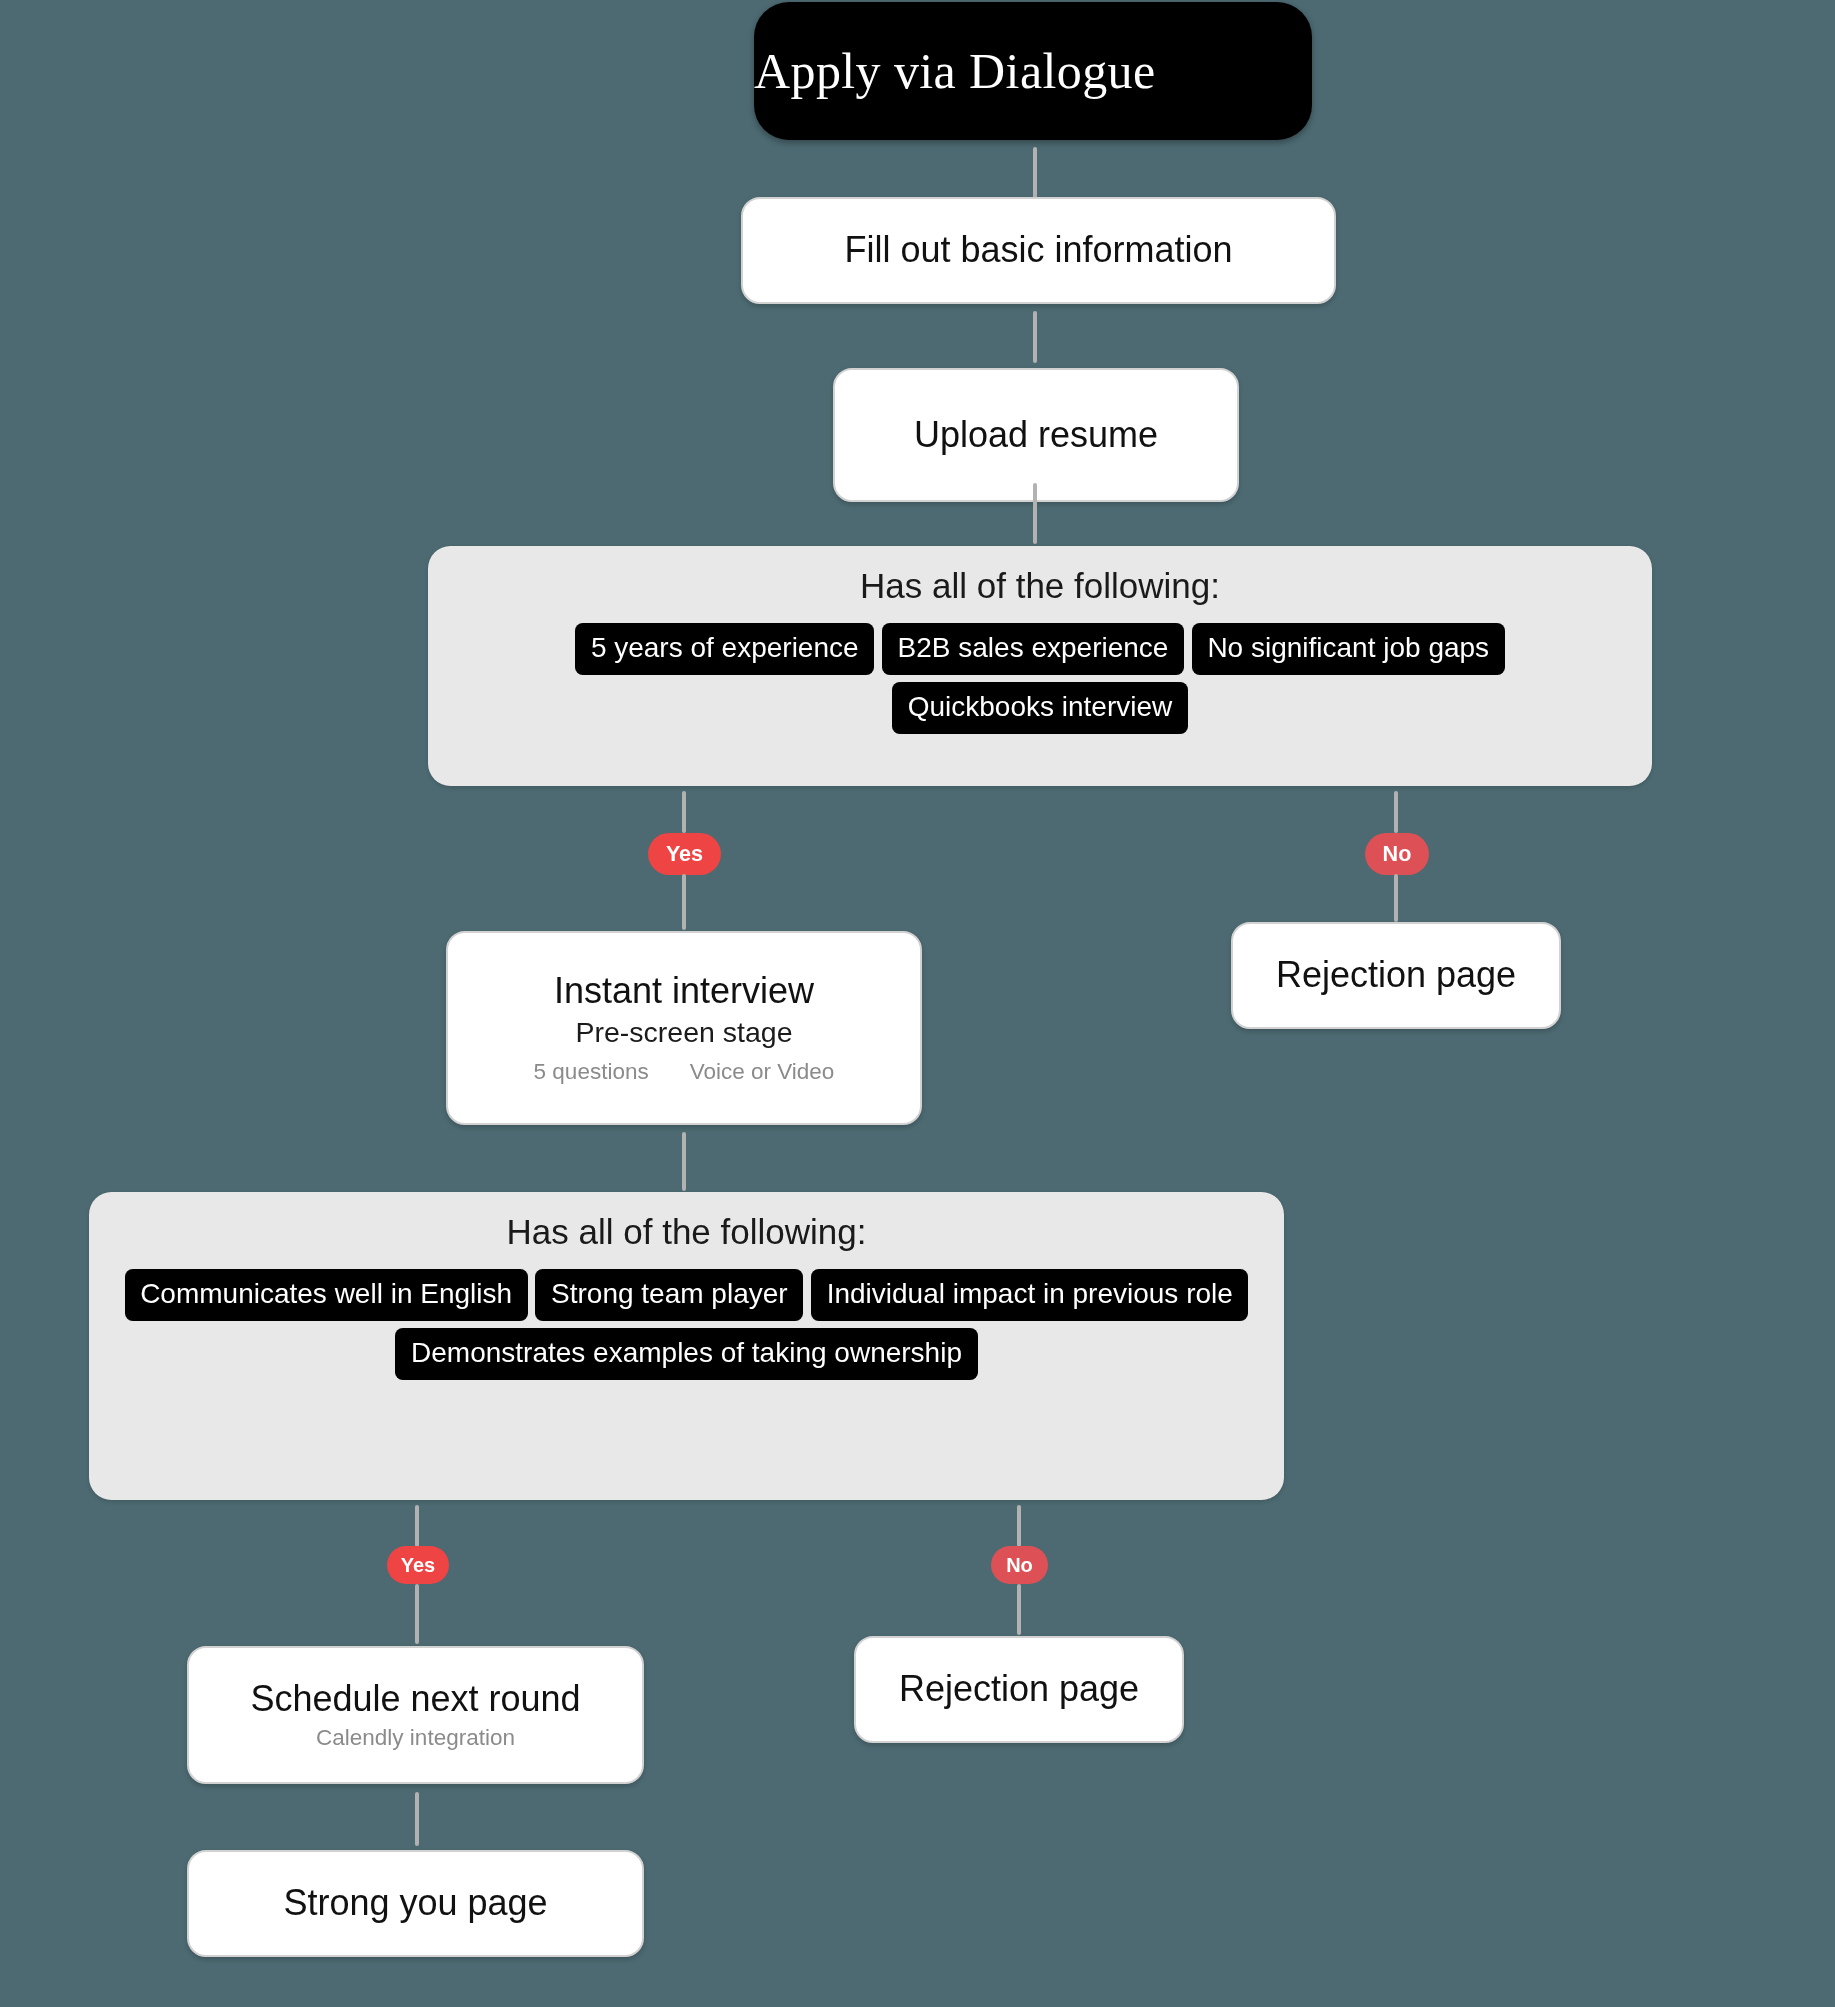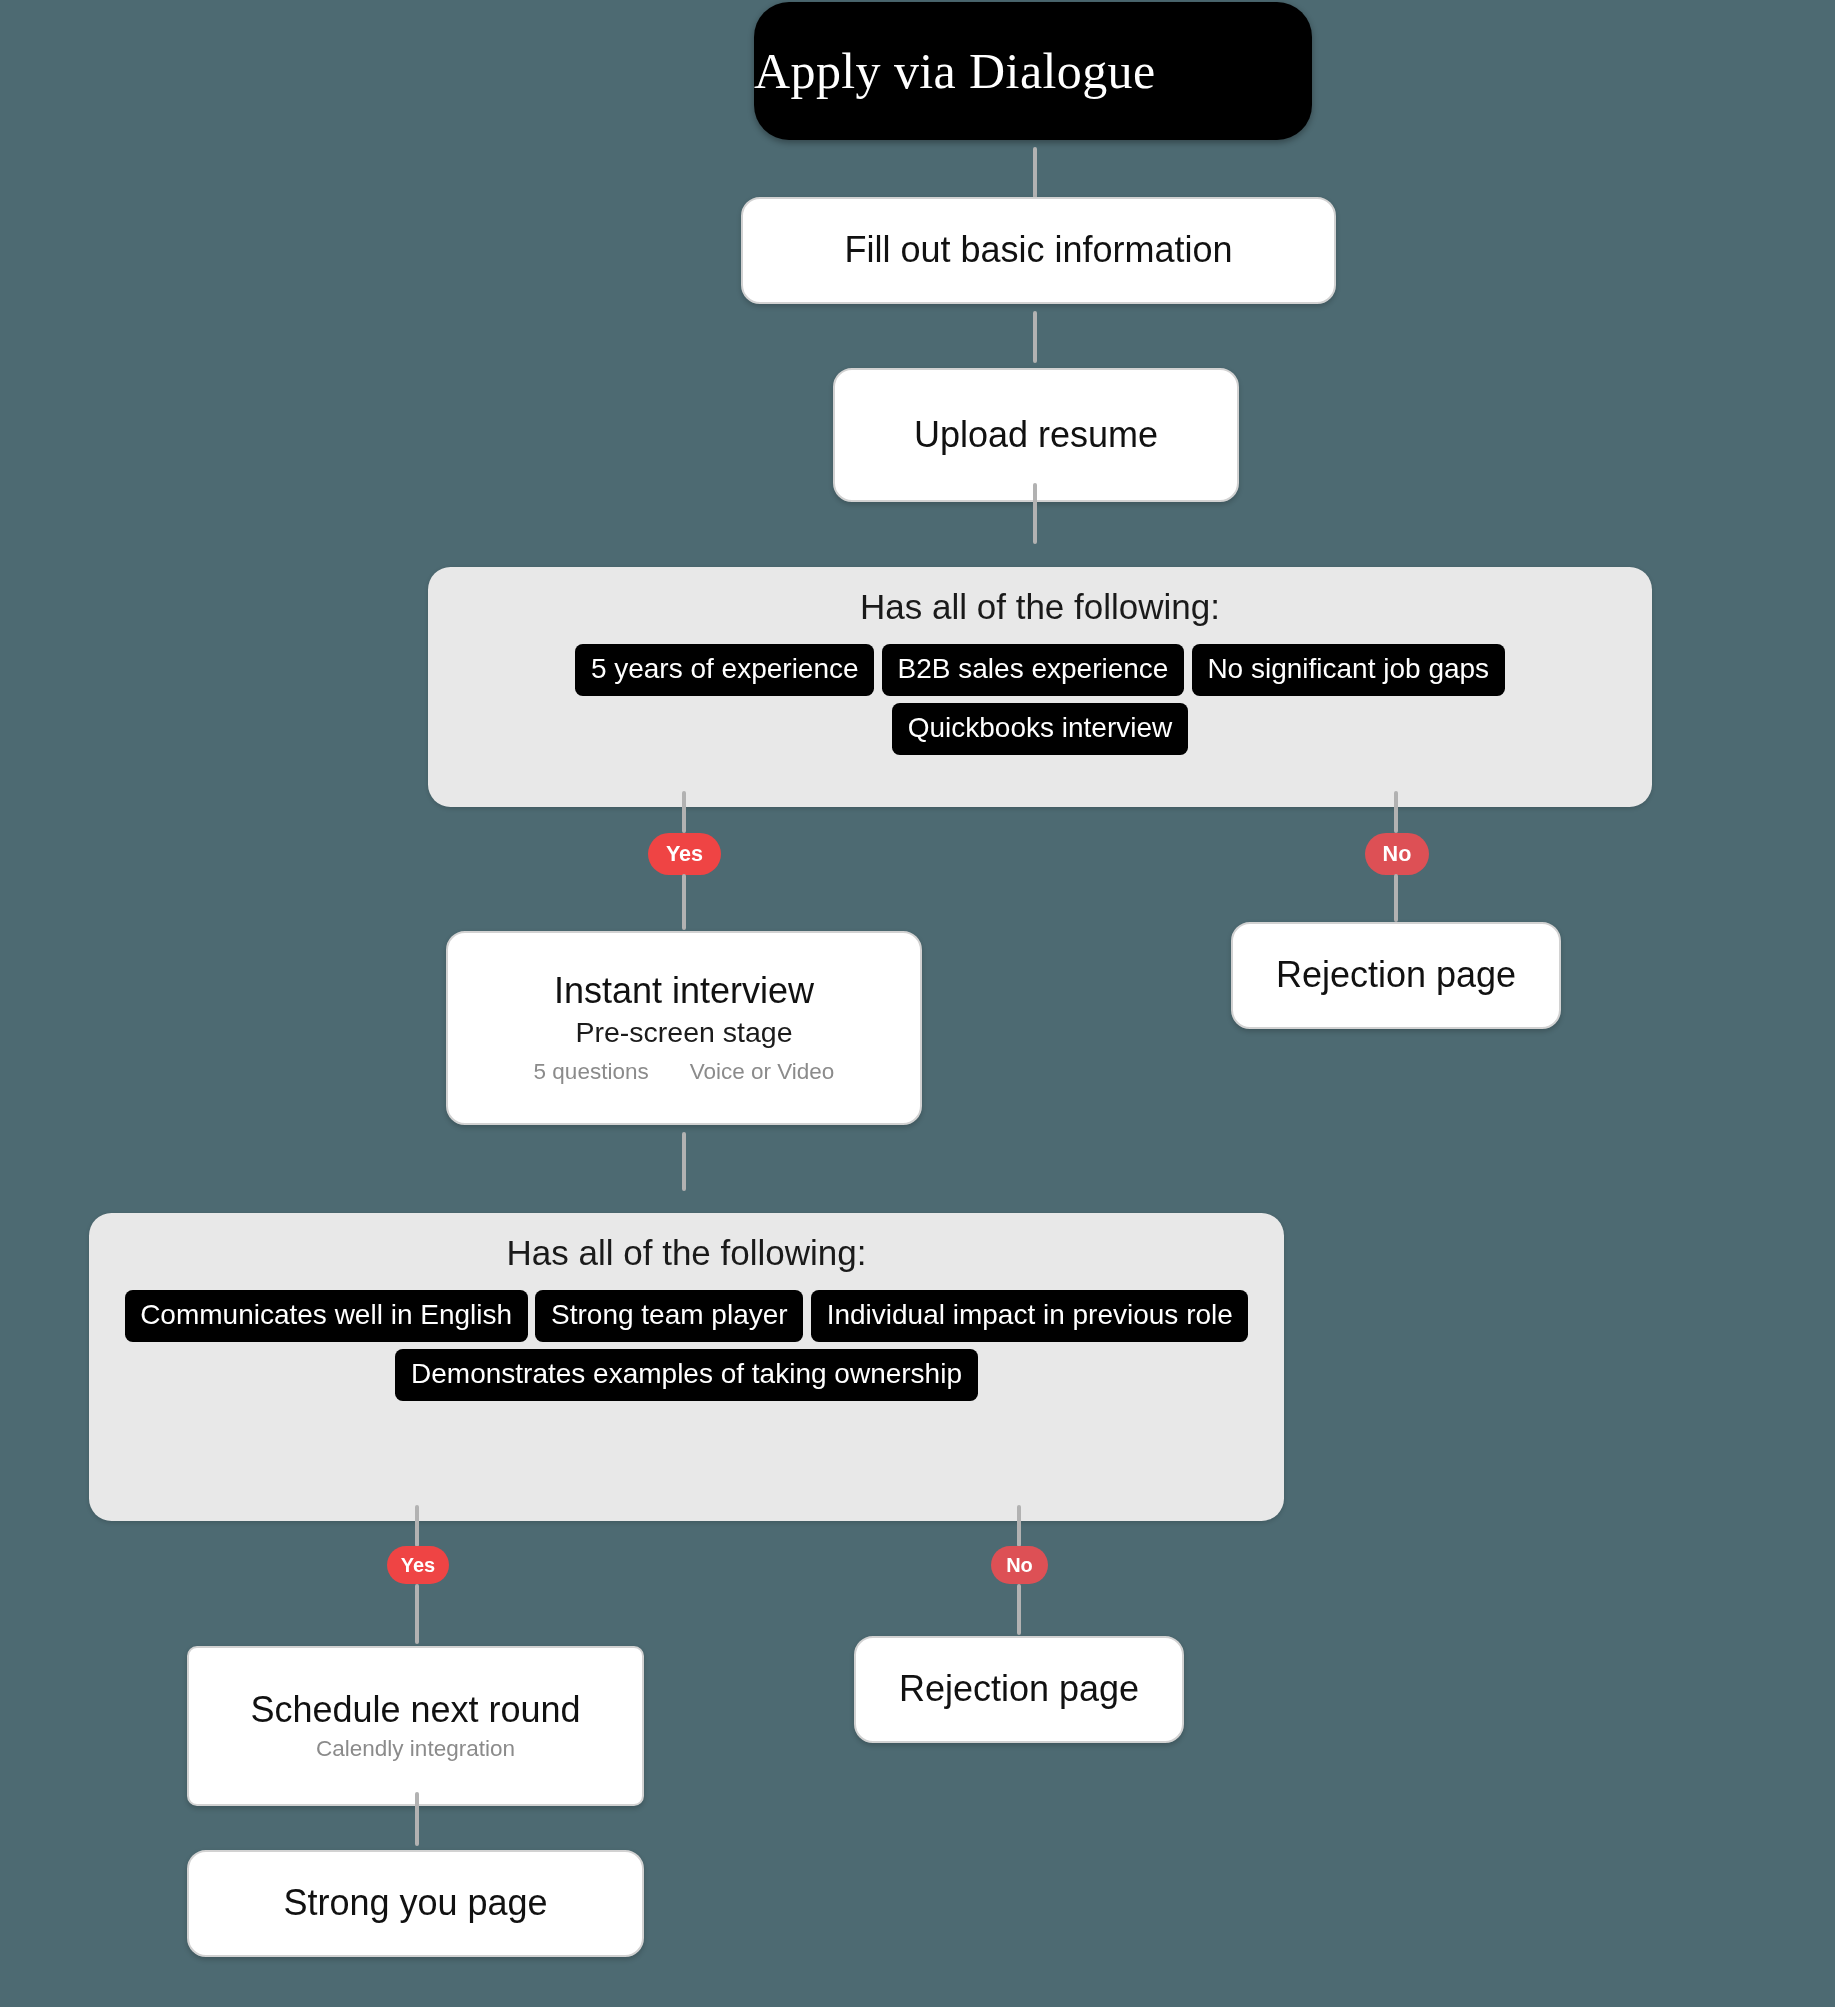--- a/index.html
+++ b/index.html
@@ -92,21 +92,20 @@
   .group {
     position: absolute;
     background: #e8e8e8;
     border-radius: 22.5px;
     box-sizing: border-box;
     display: flex;
     flex-direction: column;
     align-items: center;
     padding: 19px 22.5px 22.5px;
     box-shadow: 0 1.7px 4.3px rgba(0,0,0,0.14);
-    margin-top: 21px;
   }
   .group .group-title {
     color: #1a1a1a;
     font-size: 35px;
     line-height: 1.2;
     margin-bottom: 15.6px;
     white-space: nowrap;
   }
   .group .tags {
     display: flex;
@@ -214,21 +213,21 @@
     <span>Yes</span>
   </div>
   <div class="connector" style="left:415px; top:1584px; height:60px;"></div>
 
   <div class="connector" style="left:1017px; top:1505px; height:42px;"></div>
   <div class="badge badge-no" style="left:991px; top:1546px; width:57px; height:38px; font-size:20px;">
     <span>No</span>
   </div>
   <div class="connector" style="left:1017px; top:1584px; height:51px;"></div>
 
-  <div class="node" style="left:187px; top:1646px; width:457px; height:160px;border-radius:10px;">
+  <div class="node" style="left:187px; top:1646px; width:457px; height:138px;">
     <span class="title">Schedule next round</span>
     <span class="caption">Calendly integration</span>
   </div>
 
   <div class="node" style="left:854px; top:1636px; width:330px; height:107px;">
     <span class="title">Rejection page</span>
   </div>
 
   <div class="connector" style="left:415px; top:1792px; height:54px;"></div>
 

